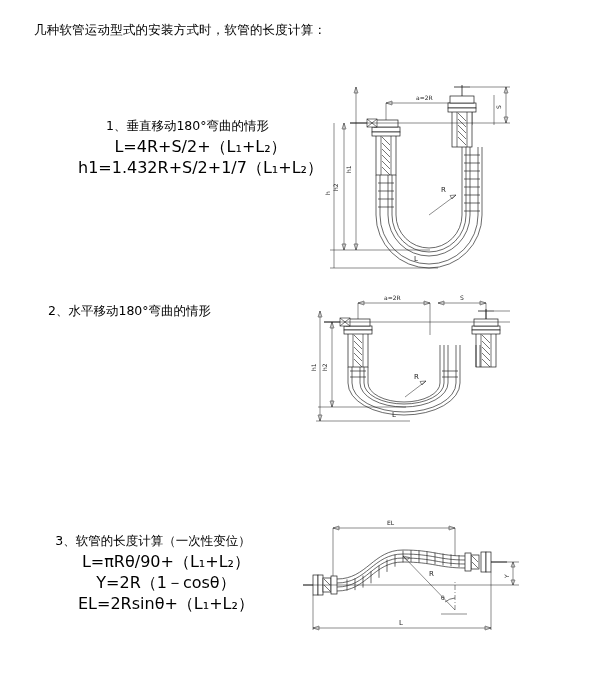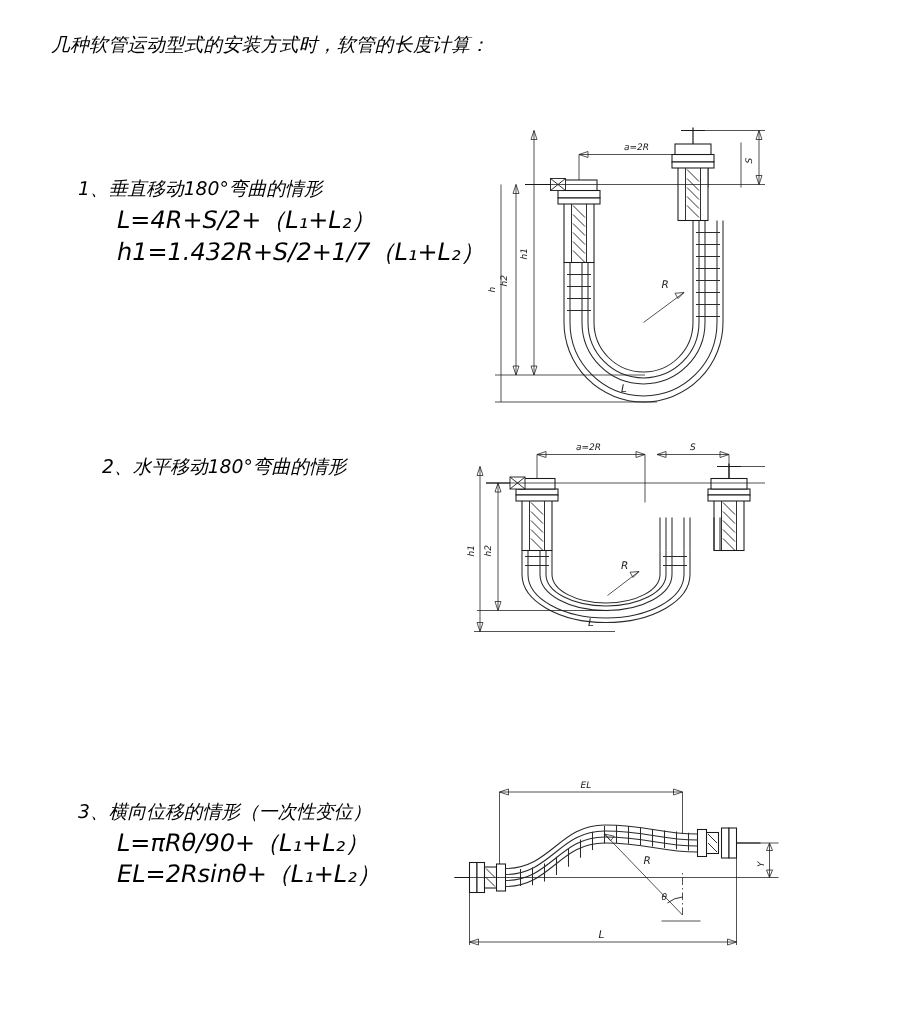--- a/index.html
+++ b/index.html
@@ -12,37 +12,37 @@
     background: #ffffff;
     font-family: "DejaVu Sans", "Liberation Sans", sans-serif;
     color: #000000;
     position: relative;
     overflow: hidden;
   }
   .page {
     position: relative;
     width: 600px;
     height: 675px;
-    font-style: italic;
   }
   .heading {
     position: absolute;
     left: 34px;
     top: 22px;
     font-size: 12.5px;
     letter-spacing: 0.2px;
     white-space: nowrap;
   }
   .section {
     position: absolute;
   }
   .sec-text {
     position: absolute;
     font-size: 12px;
     line-height: 21px;
+    text-align: center;
   }
   .sec-title {
     font-size: 12.5px;
     white-space: nowrap;
   }
   .formula {
     font-size: 16px;
     white-space: nowrap;
     padding-left: 26px;
   }
@@ -179,21 +179,21 @@
         <line class="dim" x1="20" y1="193" x2="128" y2="193"></line>
 
         <text class="lbl-b" x="104" y="186">L</text>
 
         <line class="dim" x1="184" y1="20" x2="184" y2="50"></line>
       </svg>
     </div>
   </div>
 
   <div class="section" style="left:0; top:290px;">
-    <div class="sec-text" style="left:68px; top:10px;">
+    <div class="sec-text" style="left:48px; top:10px;">
       <div class="sec-title">
         <span>2、</span><span>水平移动180°弯曲的情形</span>
       </div>
     </div>
 
     <div class="fig" style="left:310px; top:-5px;">
       <svg width="240" height="150" viewBox="0 0 240 150">
 
         <line class="dim" x1="48" y1="18" x2="120" y2="18"></line>
         <path class="dim" d="M48,18 l6,-2 v4 z" fill="#1a1a1a"></path>
@@ -276,23 +276,24 @@
         <text class="lbl-b" x="82" y="132">L</text>
         <line class="dim" x1="184" y1="26" x2="200" y2="26"></line>
         <line class="dim" x1="14" y1="37" x2="200" y2="37"></line>
       </svg>
     </div>
   </div>
 
   <div class="section" style="left:0; top:510px;">
     <div class="sec-text" style="left:52px; top:20px;">
       <div class="sec-title">
-        <span>3、</span><span>横向位移的情形（一次性变位）</span>
+        <span>3、</span><span>软管的长度计算（一次性变位）</span>
       </div>
       <div class="formula">L=πRθ/90+（L₁+L₂）</div>
+      <div class="formula">Y=2R（1－cosθ）</div>
       <div class="formula">EL=2Rsinθ+（L₁+L₂）</div>
     </div>
 
     <div class="fig" style="left:295px; top:0px;">
       <svg width="250" height="130" viewBox="0 0 250 130">
 
         <line class="dim" x1="38" y1="18" x2="160" y2="18"></line>
         <path class="dim" d="M38,18 l6,-2 v4 z" fill="#1a1a1a"></path>
         <path class="dim" d="M160,18 l-6,-2 v4 z" fill="#1a1a1a"></path>
         <text class="lbl" x="92" y="15">EL</text>

